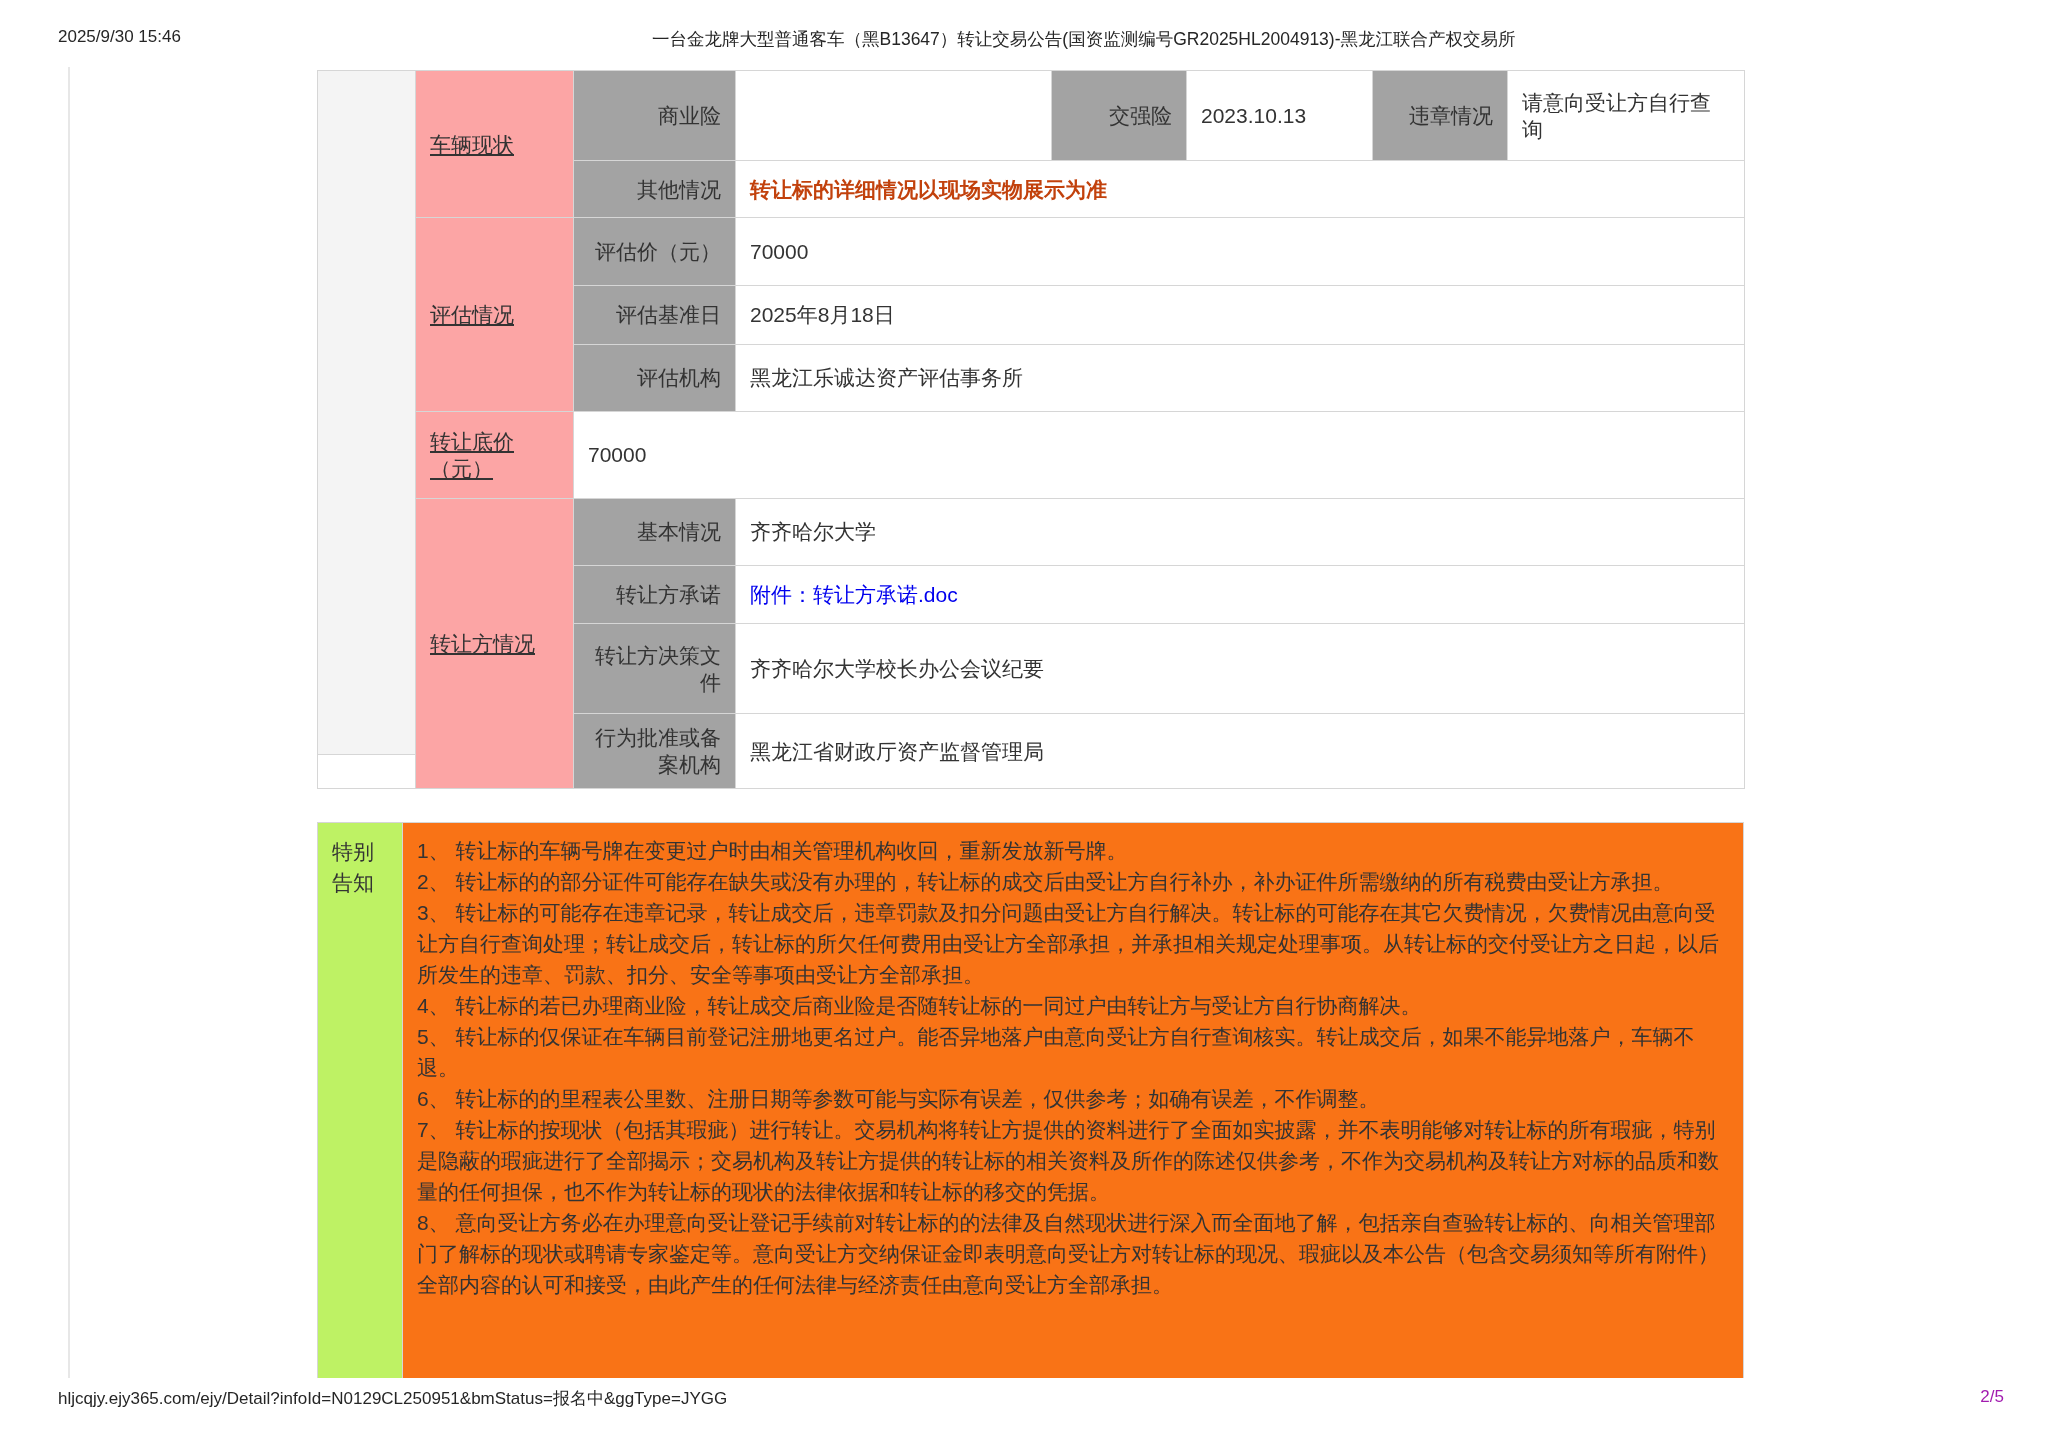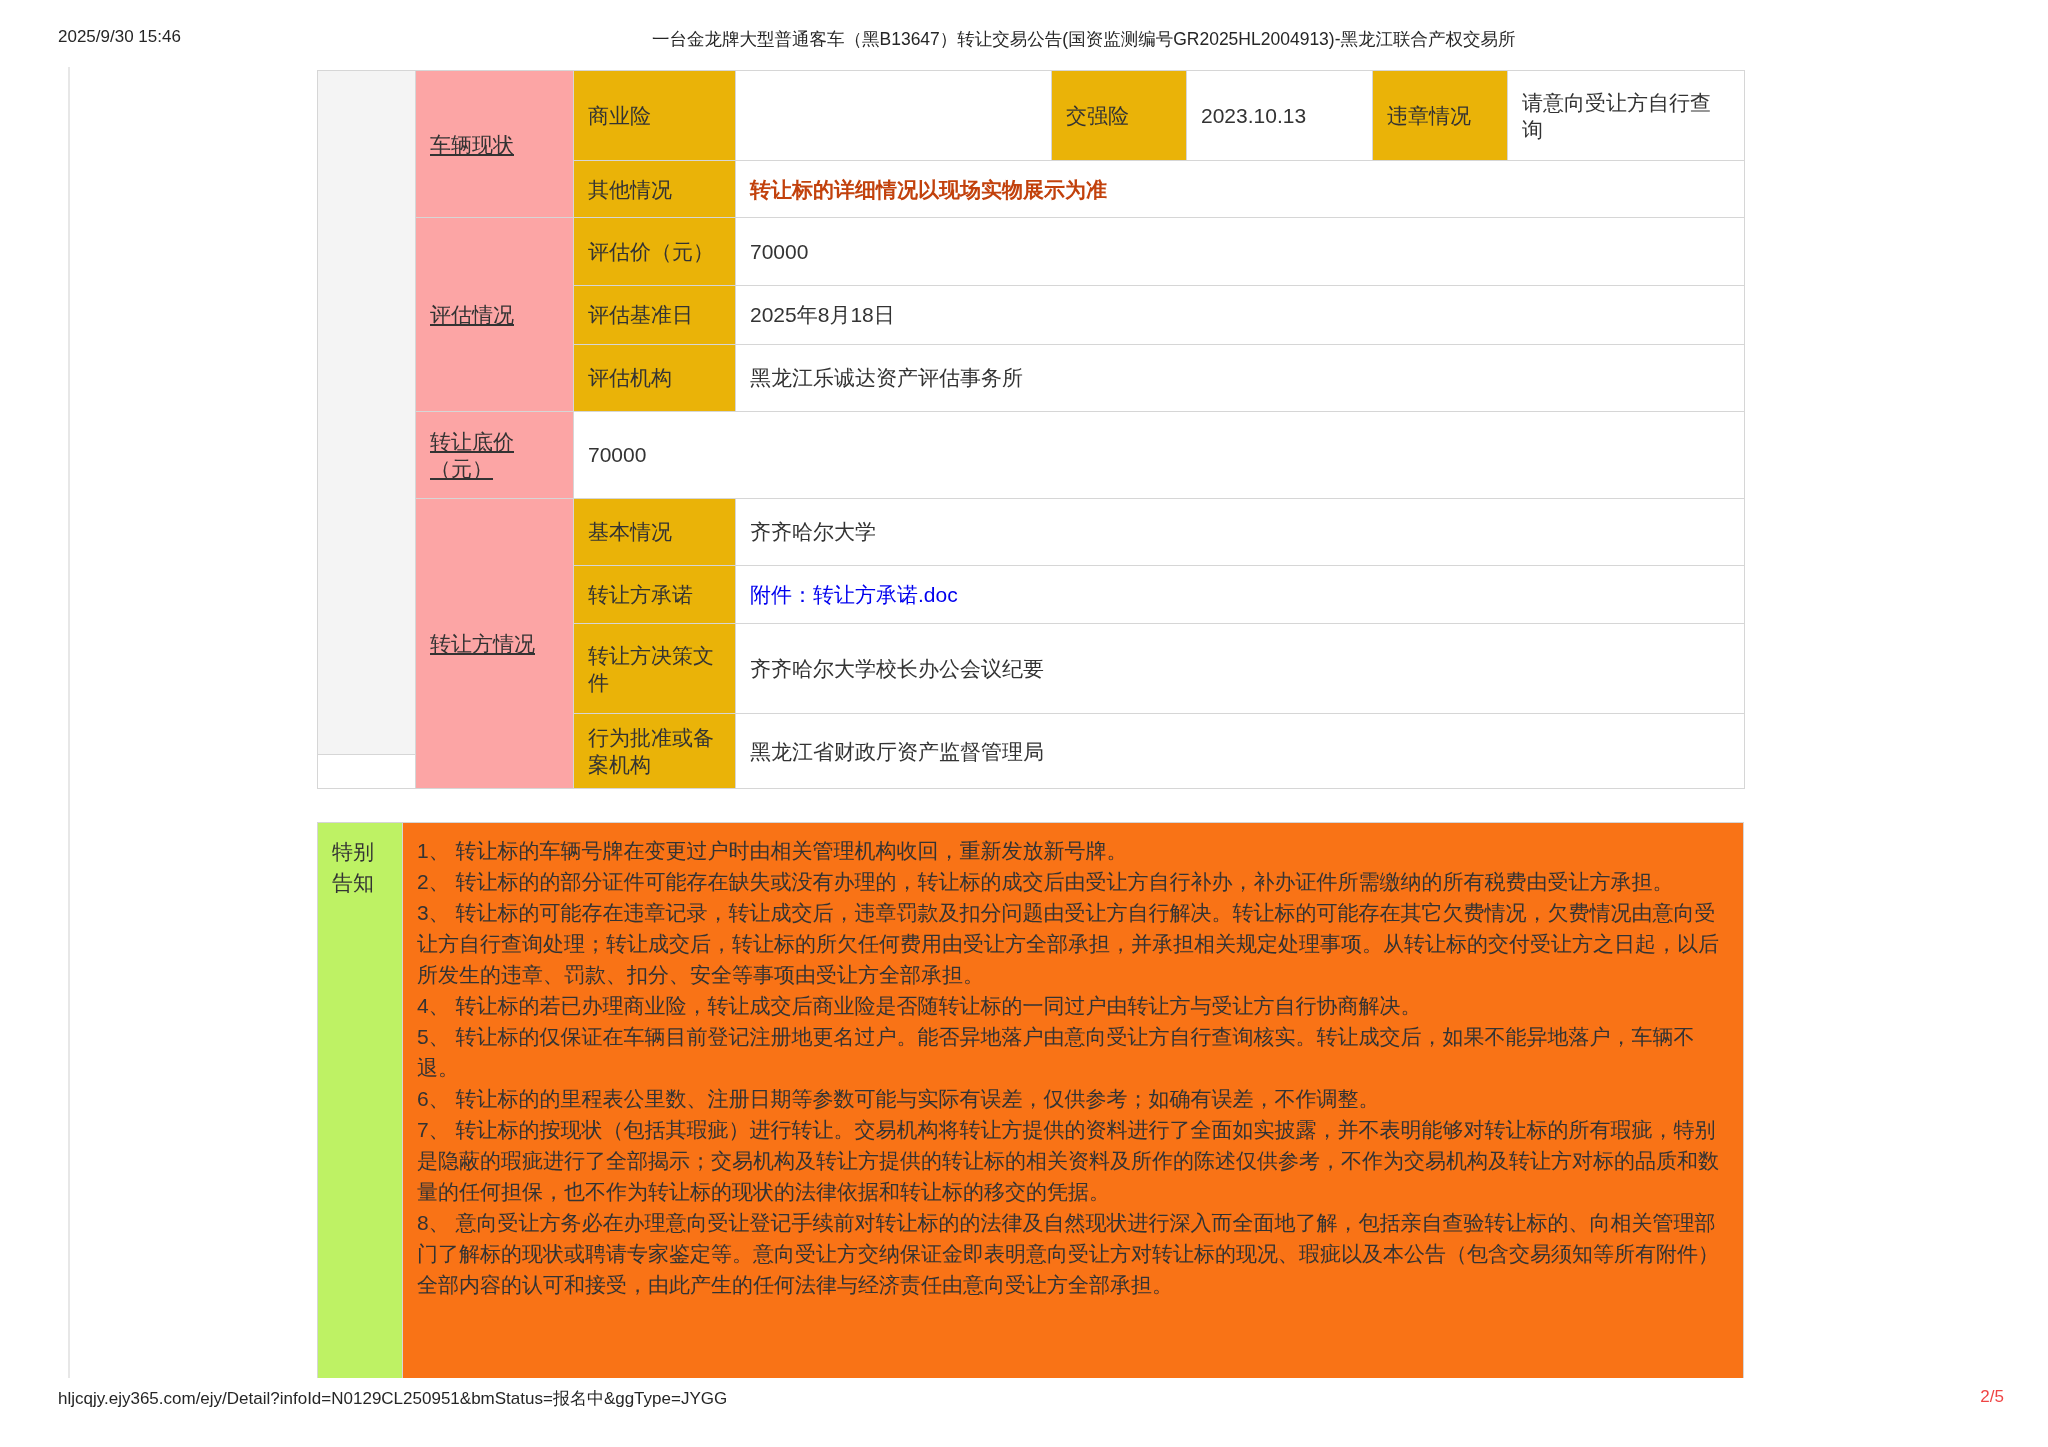--- a/index.html
+++ b/index.html
@@ -19,21 +19,21 @@
   .hdr-title {
     position: absolute; left: 652px; top: 27px;
     font-size: 17.5px; color: #262626; white-space: nowrap;
   }
   .ftr-url {
     position: absolute; left: 58px; top: 1387px;
     font-size: 17px; color: #262626; white-space: nowrap;
   }
   .ftr-page {
     position: absolute; right: 44px; top: 1387px;
-    font-size: 17px; color: #ef4444; margin-left: 34px;
+    font-size: 17px; color: #a21caf; margin-left: 34px;
   }
 
   
   .left-rule {
     position: absolute; left: 68px; top: 67px;
     width: 2px; height: 1311px; background: #e7e7e7;
   }
 
   
   .tbl1 {
@@ -42,21 +42,21 @@
     width: 1427px;
     font-size: 21px; color: #333;
   }
   .tbl1 td {
     border: 1px solid #d6d6d6;
     padding: 6px 14px;
     vertical-align: middle;
     line-height: 27px;
     overflow: hidden;
   }
-  .tbl1 td.lbl { background: #eab308; }
+  .tbl1 td.lbl { background: #a3a3a3; text-align: right; }
   .tbl1 td.grp { background: #fca5a5; white-space: pre-line; text-decoration: underline; }
   .tbl1 td.val { background: #ffffff; }
   .tbl1 td.bold-val { font-weight: bold; color: #c2410c; }
   .tbl1 a.doc-link { color: #0000ee; text-decoration: none; cursor: pointer; }
   td.c1cell { padding: 0; vertical-align: top; background: #fff; }
   .c1-inner { display: flex; flex-direction: column; height: 717px; }
   .c1-gray { flex: 1 1 auto; background: #f4f4f4; }
   .c1-white { flex: 0 0 34px; background: #ffffff; border-top: 1px solid #d6d6d6; }
   .wrap-narrow { display: inline-block; max-width: 200px; }
 

